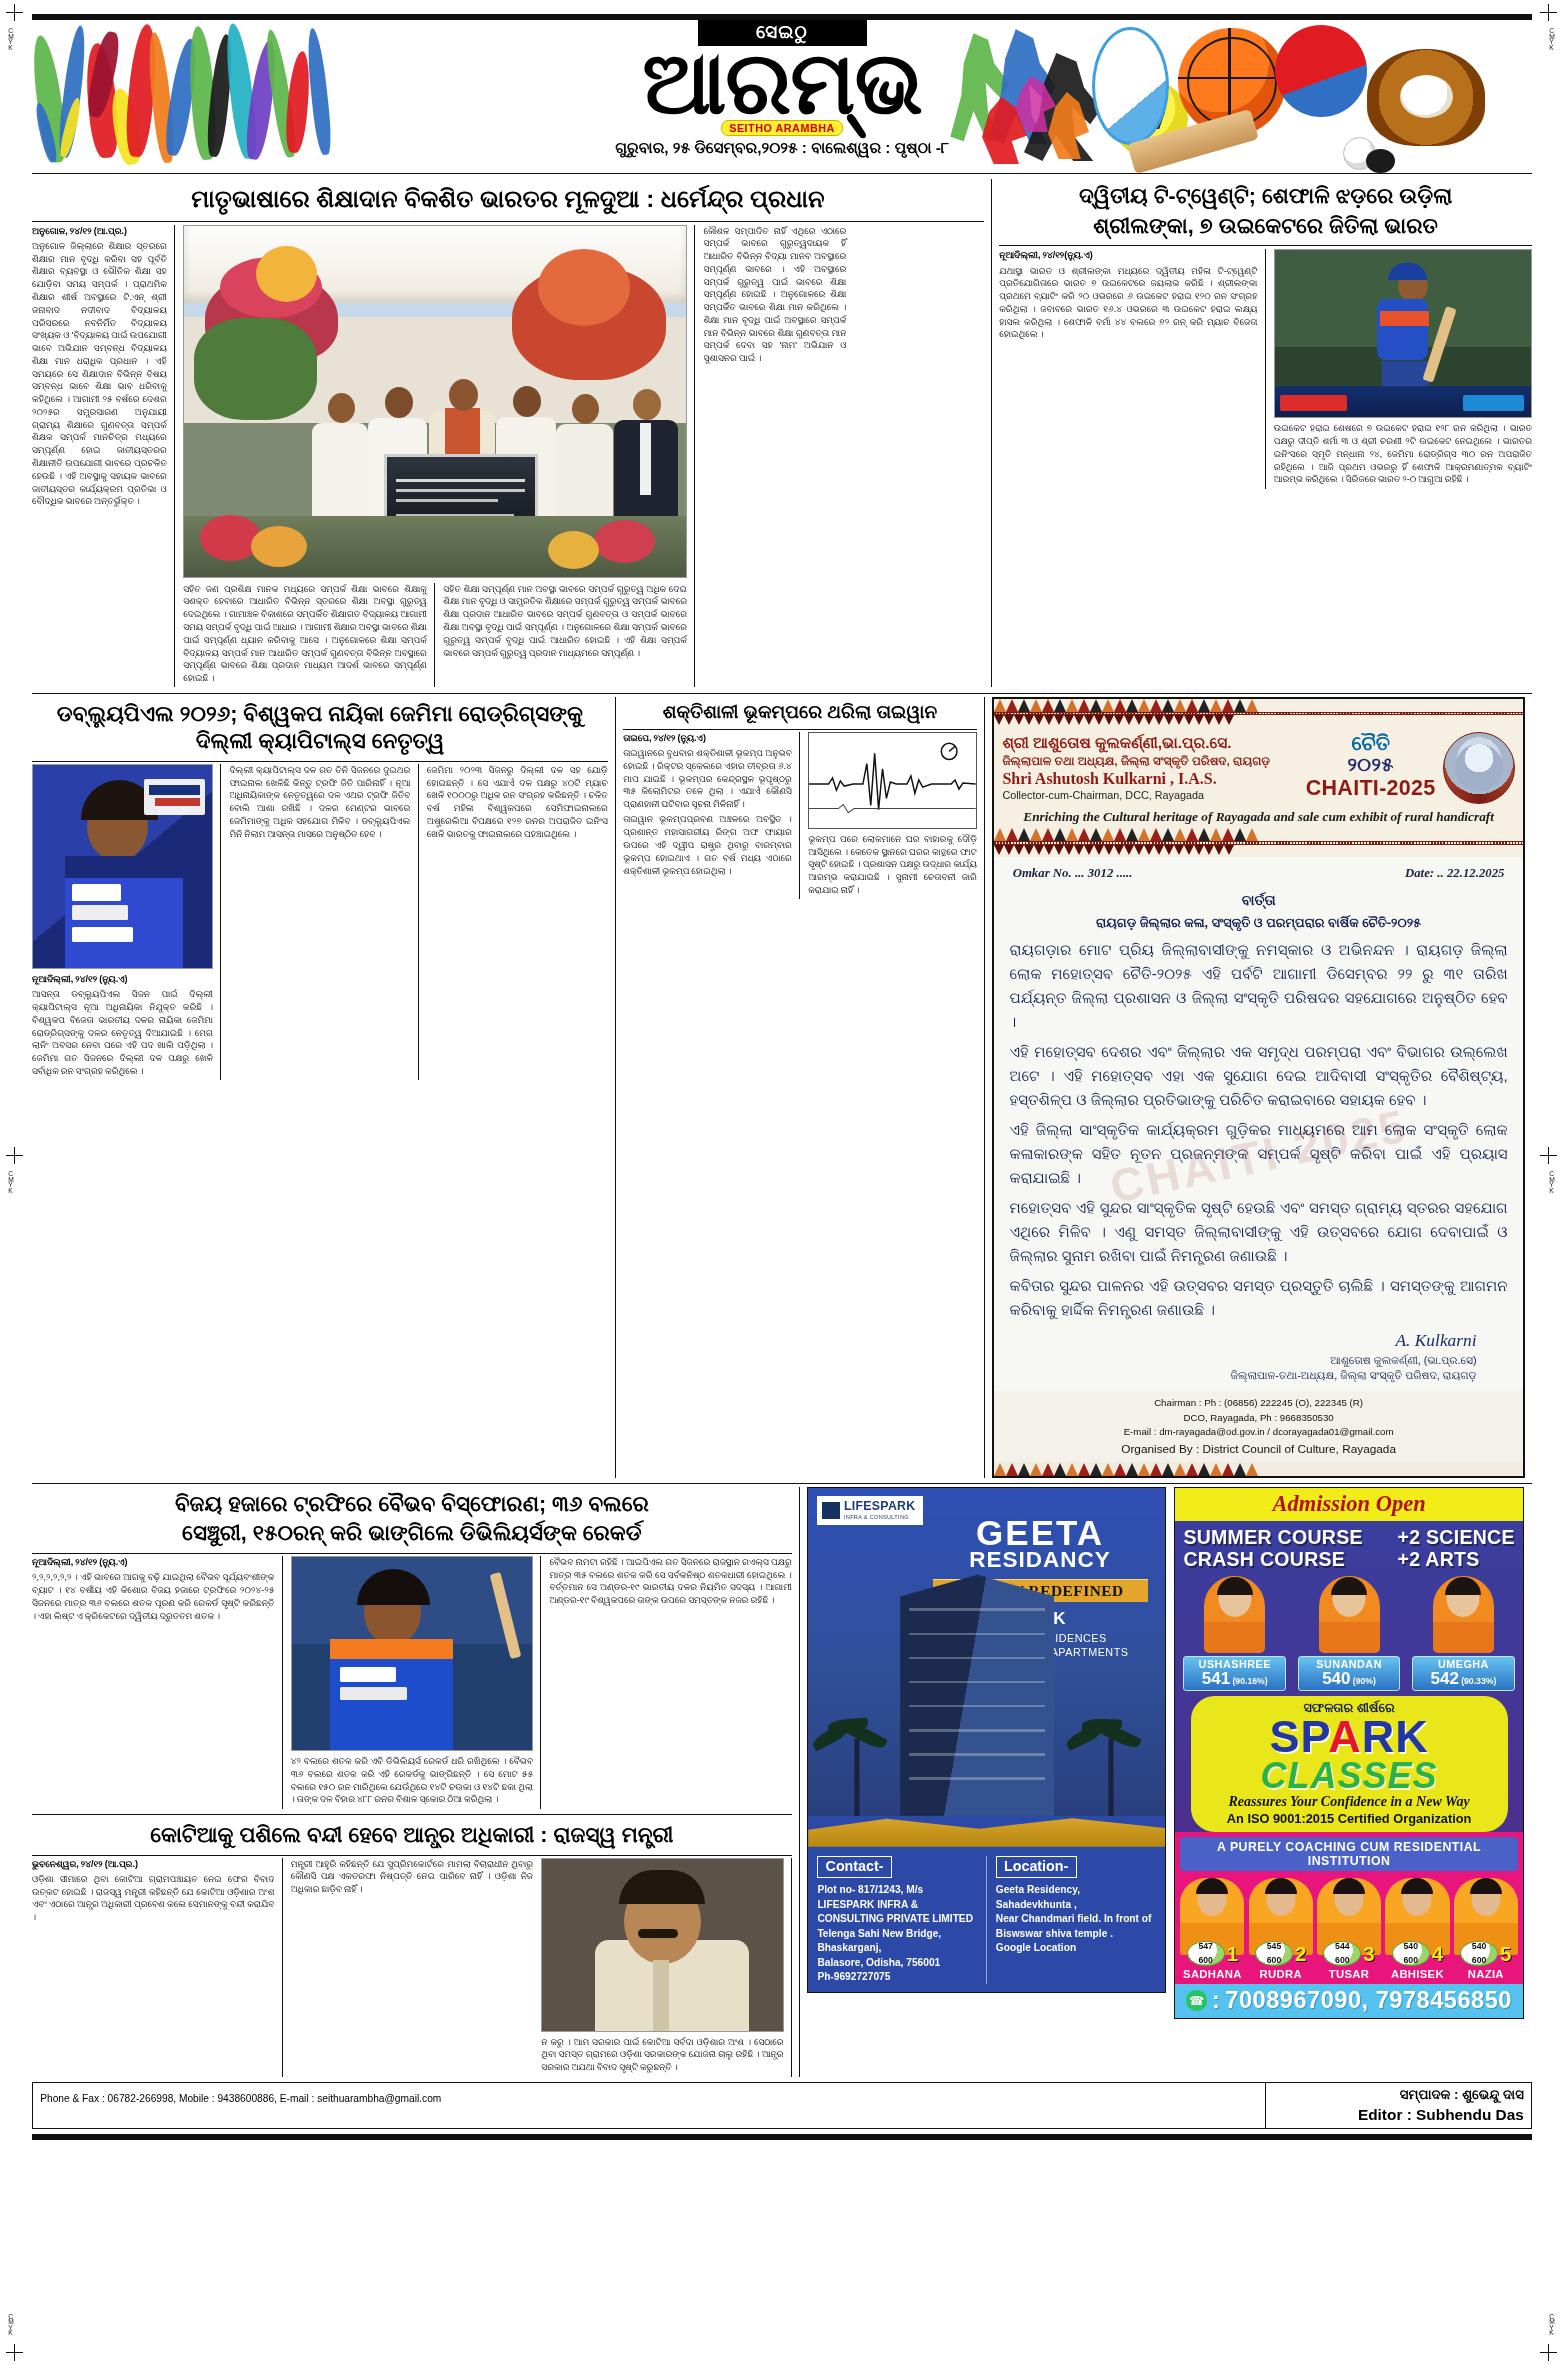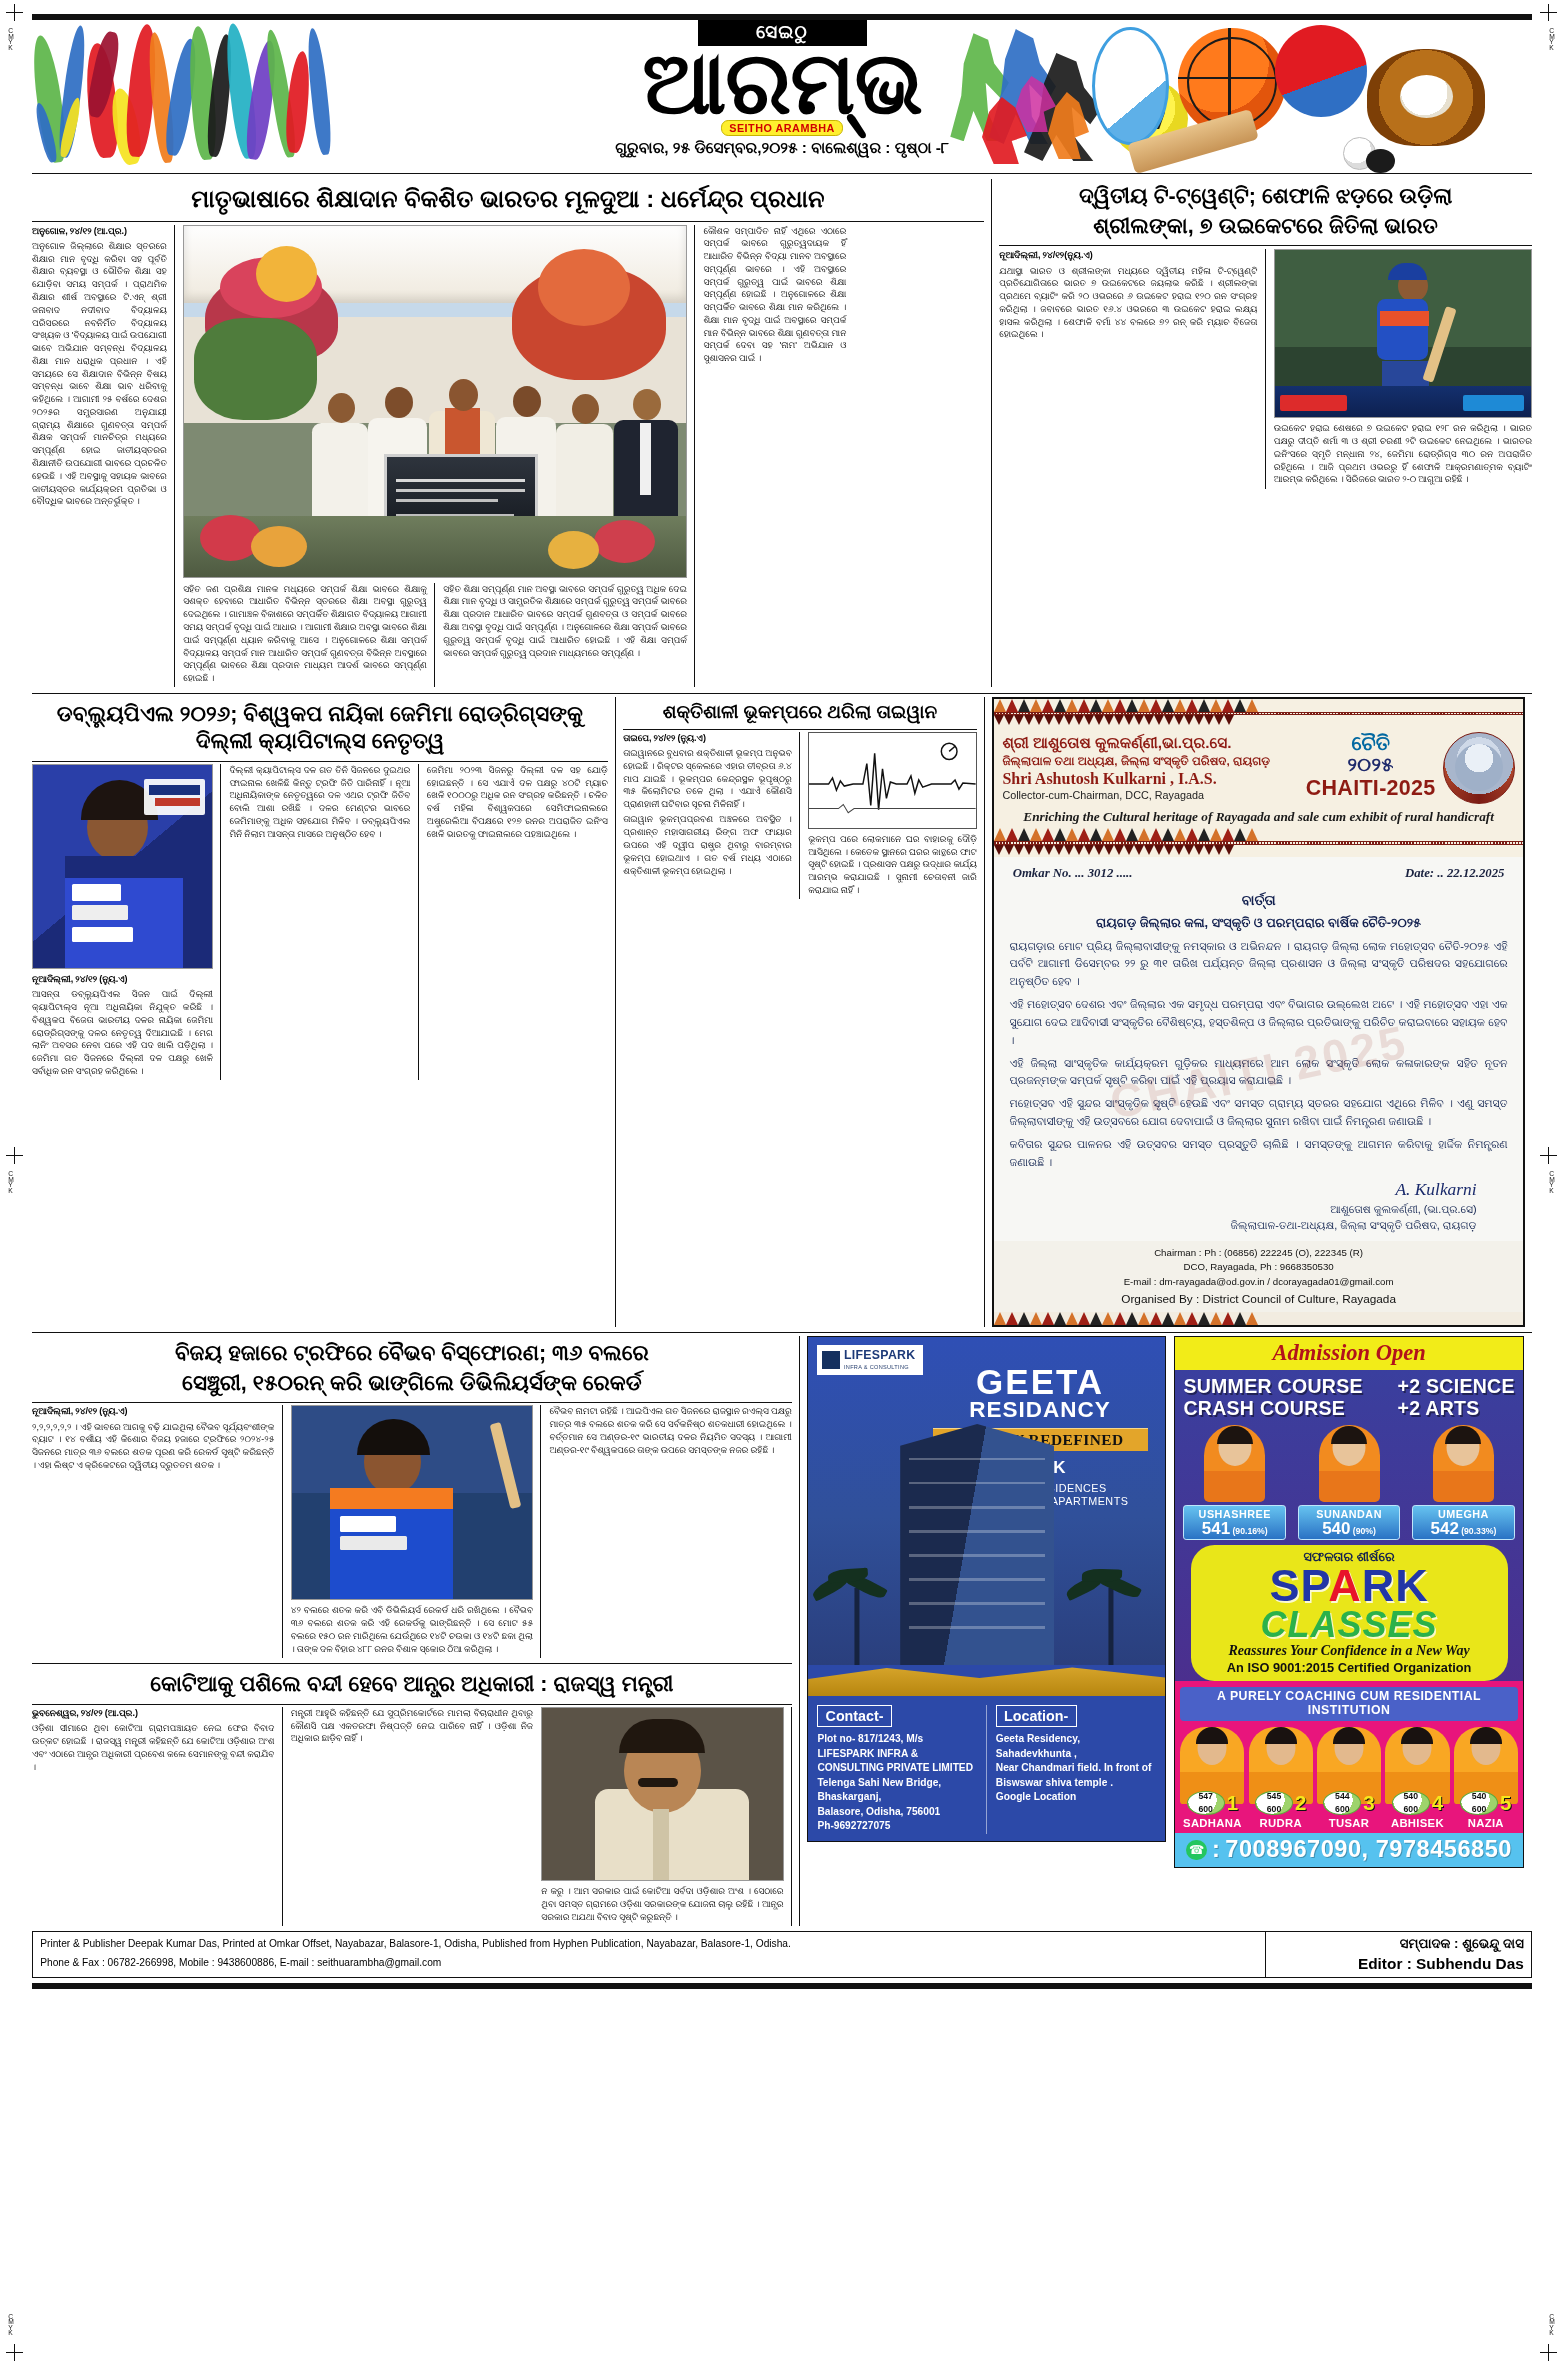--- a/index.html
+++ b/index.html
@@ -287,21 +287,21 @@
   }
   .letter-title {
     text-align: center;
     font-size: 12.8px;
     font-weight: bold;
     color: #12204f;
     line-height: 1.35;
     margin-bottom: 6.1px;
   }
   .letter-para {
-    font-size: 11px;
+    font-size: 15px;
     line-height: 1.62;
     color: #10224f;
     text-align: justify;
     margin-bottom: 5.1px;
   }
   .letter-sign {
     text-align: right;
     font-size: 10.8px;
     color: #10224f;
     line-height: 1.45;
@@ -1301,21 +1301,20 @@
               <span class="num">:</span>
               <span class="num">7008967090, 7978456850</span>
             </div>
           </div>
         </div>
       </div>
     </div>
 
     <div class="imprint">
       <div class="imp-left">
-        <div class="l1">Printer &amp; Publisher  Deepak Kumar Das, Printed at Omkar Offset, Nayabazar, Balasore-1, Odisha, Published from Hyphen Publication, Nayabazar, Balasore-1, Odisha.</div>
         <div class="l2">Phone &amp; Fax : 06782-266998,  Mobile : 9438600886,  E-mail : seithuarambha@gmail.com</div>
       </div>
       <div class="imp-right">
         <div class="odia">ସମ୍ପାଦକ : ଶୁଭେନ୍ଦୁ ଦାସ</div>
         <div class="eng">Editor : Subhendu Das</div>
       </div>
     </div>
 
     <div class="rule-thick" style="margin-top:5.1px;"></div>
   </div>

